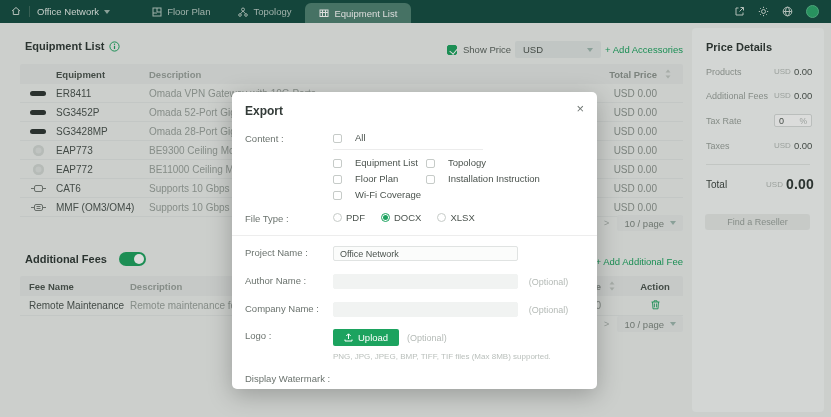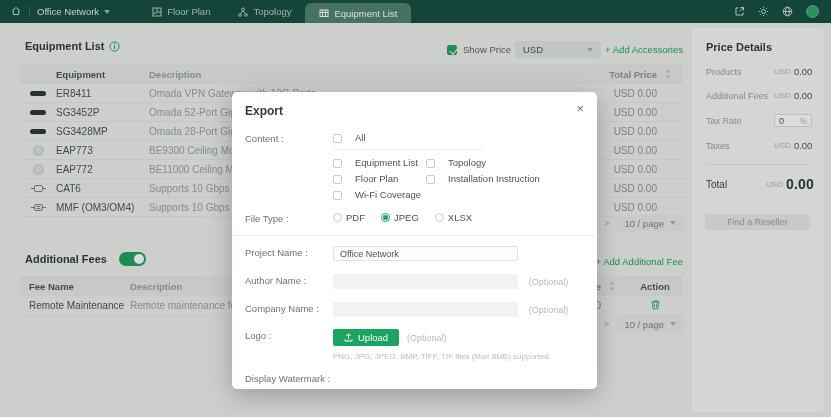--- a/index.html
+++ b/index.html
@@ -428,21 +428,21 @@
 
     <div class="m-row" style="margin-top:12px;">
       <div class="m-label">File Type :</div>
       <div class="m-ctl radio-row">
         <span class="radio-item">
           <span class="radio"></span>
           <span>PDF</span>
         </span>
         <span class="radio-item">
           <span class="radio selected"></span>
-          <span>JPEG</span>
+          <span>DOCX</span>
         </span>
         <span class="radio-item">
           <span class="radio"></span>
           <span>XLSX</span>
         </span>
       </div>
     </div>
 
     <div class="m-divider"></div>
 

